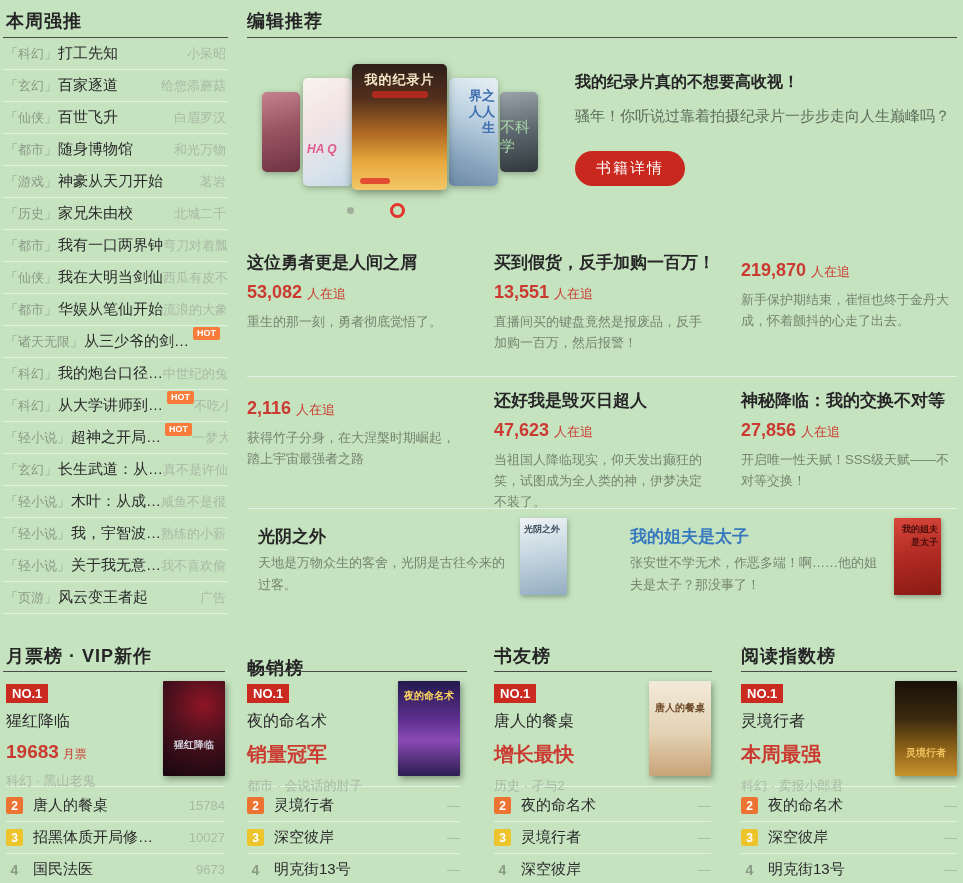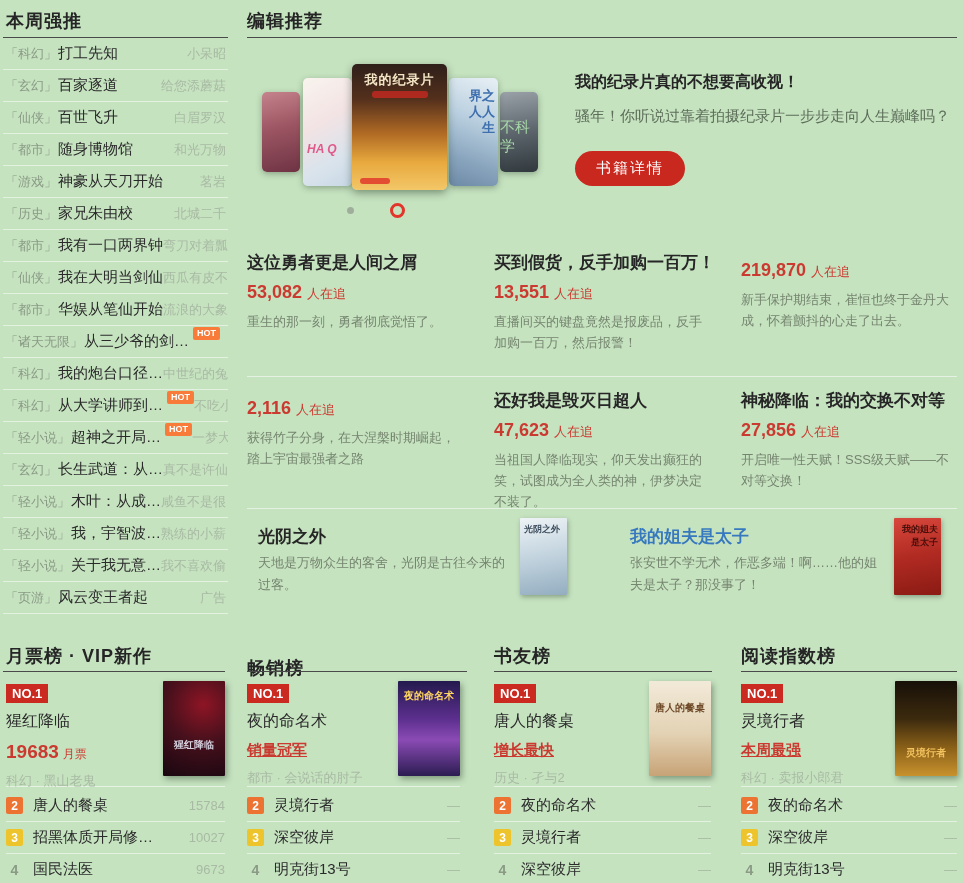--- a/index.html
+++ b/index.html
@@ -66,21 +66,21 @@
   .pv2 .cvlbl{top:5px;right:3px;color:#4a0f0a;text-align:right;}
 
   
   .rcol{position:absolute;top:680px;}
   .rtop{position:relative;height:106px;}
   .no1badge{display:inline-block;background:#cb2a21;color:#fff;font-weight:bold;font-size:13px;padding:2px 6px;margin-top:4px;}
   .rtitle{margin-top:8px;font-size:16px;color:#2a2a2a;cursor:pointer;white-space:nowrap;}
   .rstat{margin-top:9px;display:flex;align-items:baseline;}
   .rstatnum{font-size:19px;font-weight:bold;color:#cb3a30;}
   .rstatsuf{font-size:12px;color:#cb3a30;margin-left:4px;}
-  .rslogan{font-size:15px;font-weight:bold;color:#cb3a30;text-decoration:underline;}
+  .rslogan{font-size:20px;font-weight:bold;color:#cb3a30;}
   .rmeta{margin-top:9px;font-size:13px;color:#a8baa3;white-space:nowrap;}
   .rcover{position:absolute;top:1px;right:0;width:62px;height:95px;box-shadow:2px 3px 6px rgba(40,60,40,.45);border-radius:1px;cursor:pointer;overflow:hidden;}
   .rcover .cvlbl{position:absolute;width:100%;text-align:center;font-weight:bold;font-size:10px;}
   .rc0{background:radial-gradient(circle at 65% 25%,#8e1525 0%,#47101c 45%,#180710 100%);}
   .rc0 .cvlbl{bottom:24px;color:#d3cfdd;}
   .rc1{background:linear-gradient(180deg,#241a4e 0%,#5c2f8e 40%,#8a4bb4 62%,#2c1c52 100%);}
   .rc1 .cvlbl{top:8px;color:#ffd75e;}
   .rc2{background:linear-gradient(180deg,#f2ead9 0%,#e3d2b4 55%,#c7a377 100%);}
   .rc2 .cvlbl{top:20px;color:#6e4a28;}
   .rc3{background:linear-gradient(180deg,#171008 0%,#3c2a0e 40%,#8a6018 70%,#c8922e 100%);}

